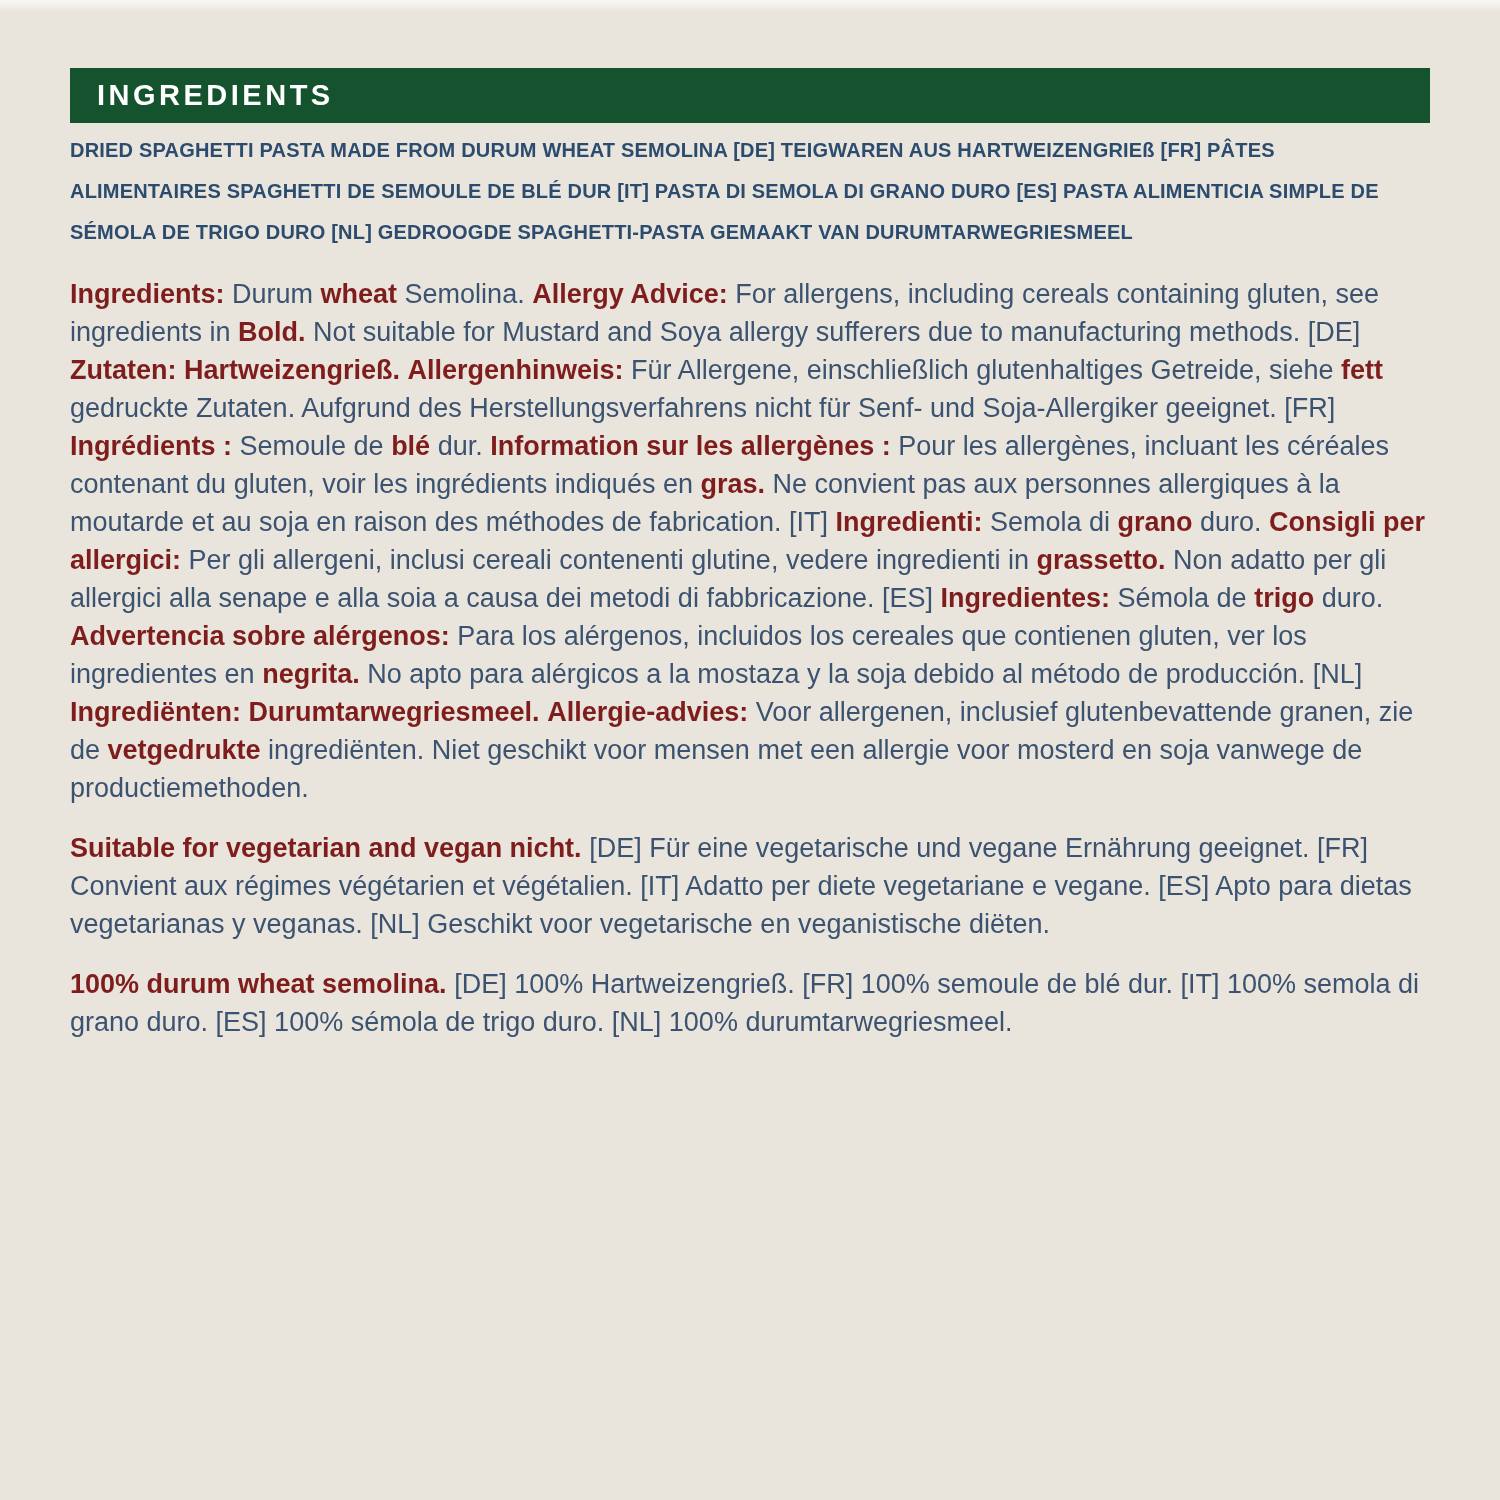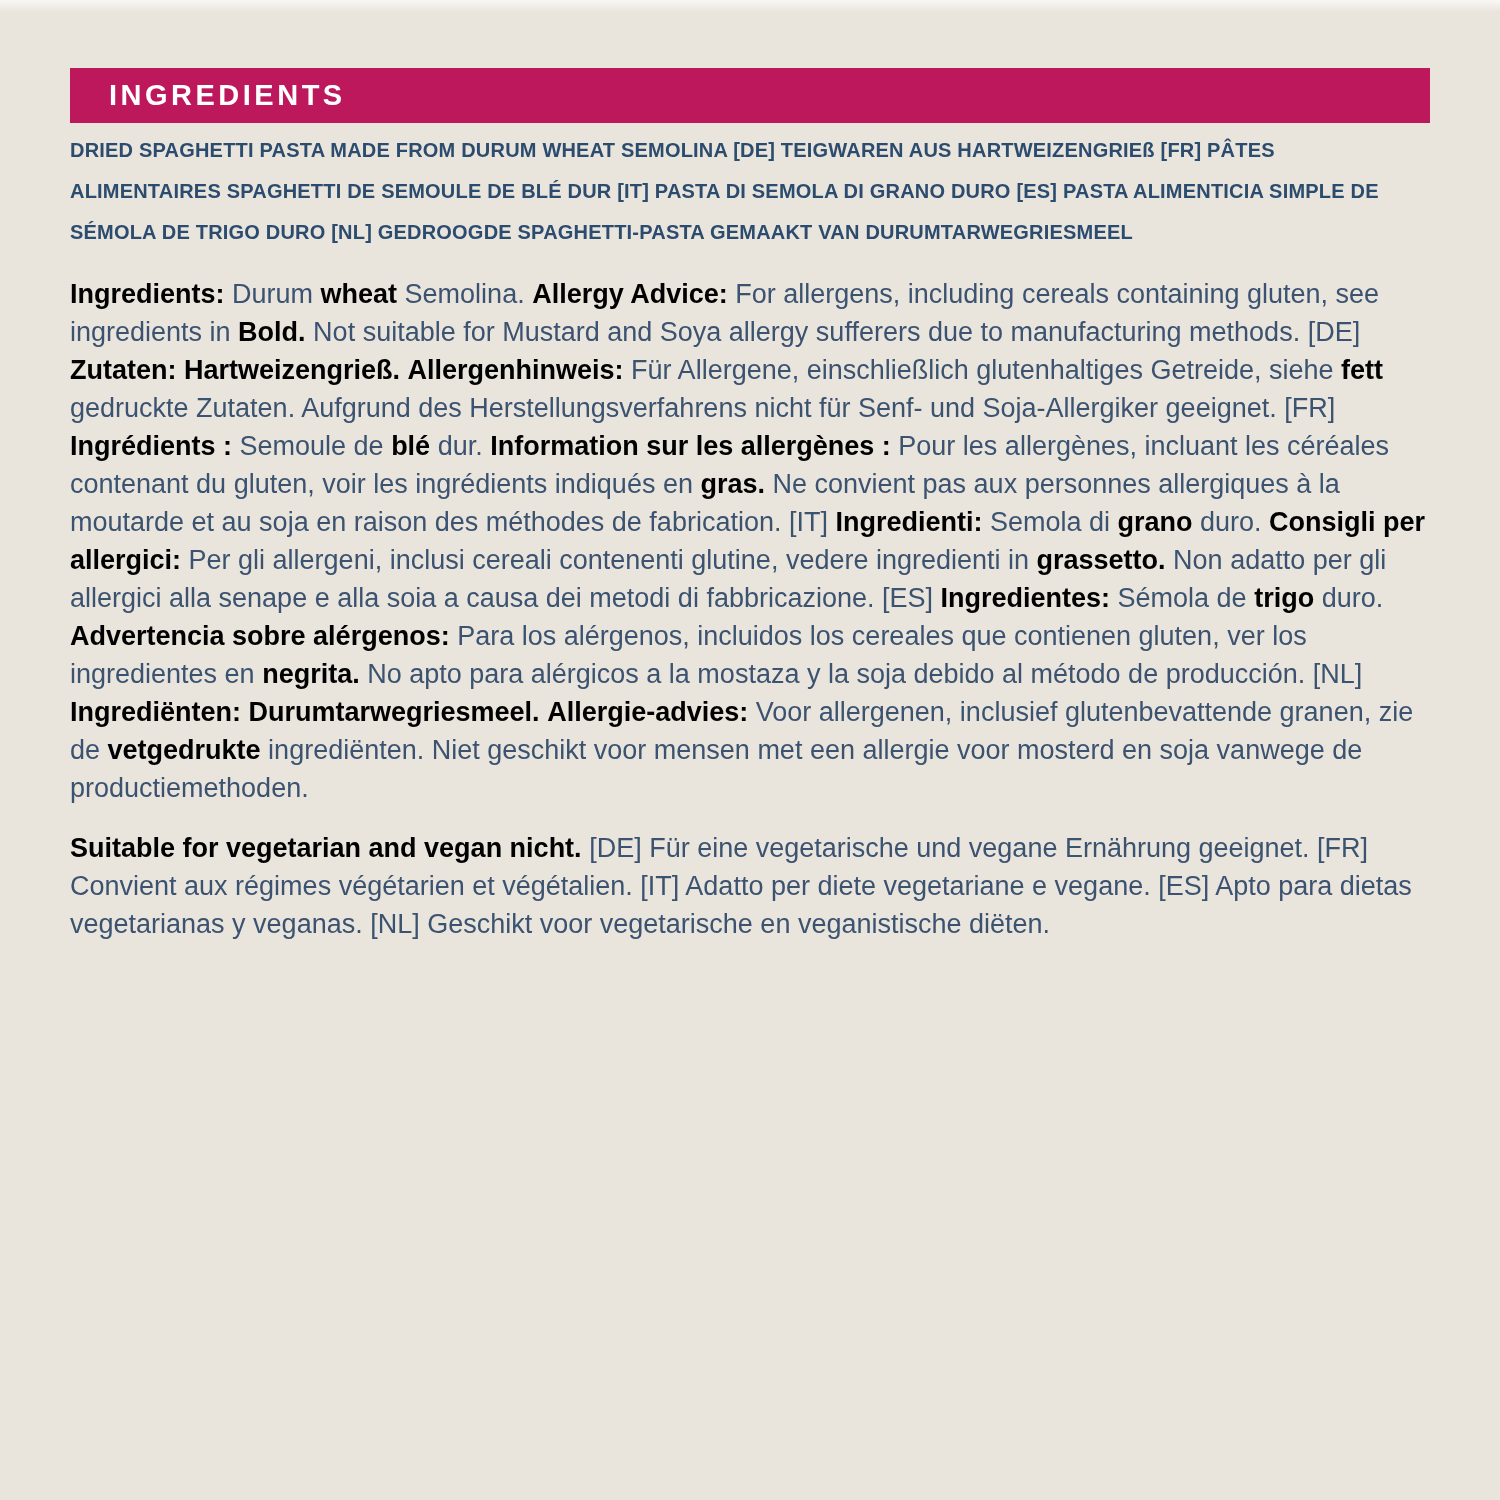--- a/index.html
+++ b/index.html
@@ -21,24 +21,24 @@
     background: linear-gradient(180deg, rgba(255,255,255,0.75), rgba(255,255,255,0));
     pointer-events: none;
   }
   .panel {
     position: absolute;
     left: 70px;
     top: 68px;
     width: 1360px;
   }
   .header-bar {
-    background: #be185d;
+    background: #14532d;
     height: 55px;
     line-height: 55px;
-    padding-left: 39px;
+    padding-left: 27px;
     box-sizing: border-box;
   }
   .header-bar .title {
     color: #ffffff;
     font-size: 29px;
     font-weight: 700;
     letter-spacing: 3.5px;
   }
   .caps-desc {
     margin-top: 7px;
@@ -51,34 +51,35 @@
   .body-text {
     color: #3b5370;
     font-size: 27px;
     line-height: 38px;
   }
   .para {
     margin-top: 22px;
   }
   .para .b {
     font-weight: 700;
-    color: #000000;
+    color: #7f1d1d;
   }
 </style>
 </head>
 <body>
 
 <div class="top-light-edge"></div>
 
 <div class="panel">
 
   <div class="header-bar">
     <span class="title">INGREDIENTS</span>
   </div>
 
   <div class="caps-desc">DRIED SPAGHETTI PASTA MADE FROM DURUM WHEAT SEMOLINA [DE] TEIGWAREN AUS HARTWEIZENGRIEß  [FR] PÂTES ALIMENTAIRES SPAGHETTI DE SEMOULE DE BLÉ DUR [IT] PASTA DI SEMOLA DI GRANO DURO [ES] PASTA ALIMENTICIA SIMPLE DE SÉMOLA DE TRIGO DURO [NL] GEDROOGDE SPAGHETTI-PASTA GEMAAKT VAN DURUMTARWEGRIESMEEL</div>
 
   <div class="body-text para"><span class="b">Ingredients:</span><span> Durum </span><span class="b">wheat</span><span> Semolina. </span><span class="b">Allergy Advice:</span><span> For allergens, including cereals containing gluten, see ingredients in </span><span class="b">Bold.</span><span> Not suitable for Mustard and Soya allergy sufferers due to manufacturing methods. [DE] </span><span class="b">Zutaten: Hartweizengrieß.</span><span> </span><span class="b">Allergenhinweis:</span><span> Für Allergene, einschließlich glutenhaltiges Getreide, siehe </span><span class="b">fett</span><span> gedruckte Zutaten. Aufgrund des Herstellungsverfahrens nicht für Senf- und Soja-Allergiker geeignet. [FR] </span><span class="b">Ingrédients :</span><span> Semoule de </span><span class="b">blé</span><span> dur. </span><span class="b">Information sur les allergènes :</span><span> Pour les allergènes, incluant les céréales contenant du gluten, voir les ingrédients indiqués en </span><span class="b">gras.</span><span> Ne convient pas aux personnes allergiques à la moutarde et au soja en raison des méthodes de fabrication. [IT] </span><span class="b">Ingredienti:</span><span> Semola di </span><span class="b">grano</span><span> duro. </span><span class="b">Consigli per allergici:</span><span> Per gli allergeni, inclusi cereali contenenti glutine, vedere ingredienti in </span><span class="b">grassetto.</span><span> Non adatto per gli allergici alla senape e alla soia a causa dei metodi di fabbricazione. [ES] </span><span class="b">Ingredientes:</span><span> Sémola de </span><span class="b">trigo</span><span> duro. </span><span class="b">Advertencia sobre alérgenos:</span><span> Para los alérgenos, incluidos los cereales que contienen gluten, ver los ingredientes en </span><span class="b">negrita.</span><span> No apto para alérgicos a la mostaza y la soja debido al método de producción. [NL] </span><span class="b">Ingrediënten:  Durumtarwegriesmeel.</span><span> </span><span class="b">Allergie-advies:</span><span> Voor allergenen, inclusief glutenbevattende granen, zie de </span><span class="b">vetgedrukte</span><span> ingrediënten. Niet geschikt voor mensen met een allergie voor mosterd en soja vanwege de productiemethoden.</span></div>
 
   <div class="body-text para"><span class="b">Suitable for vegetarian and vegan nicht.</span><span> [DE] Für eine vegetarische und vegane Ernährung geeignet. [FR] Convient aux régimes végétarien et végétalien.  [IT] Adatto per diete vegetariane e vegane. [ES] Apto para dietas vegetarianas y veganas. [NL] Geschikt voor vegetarische en veganistische diëten.</span></div>
 
+  <div class="body-text para"><span class="b">100% durum wheat semolina.</span><span> [DE] 100% Hartweizengrieß. [FR] 100% semoule de blé dur. [IT] 100% semola di grano duro. [ES] 100% sémola de trigo duro. [NL] 100% durumtarwegriesmeel.</span></div>
 
 </div>
 
 </body></html>

